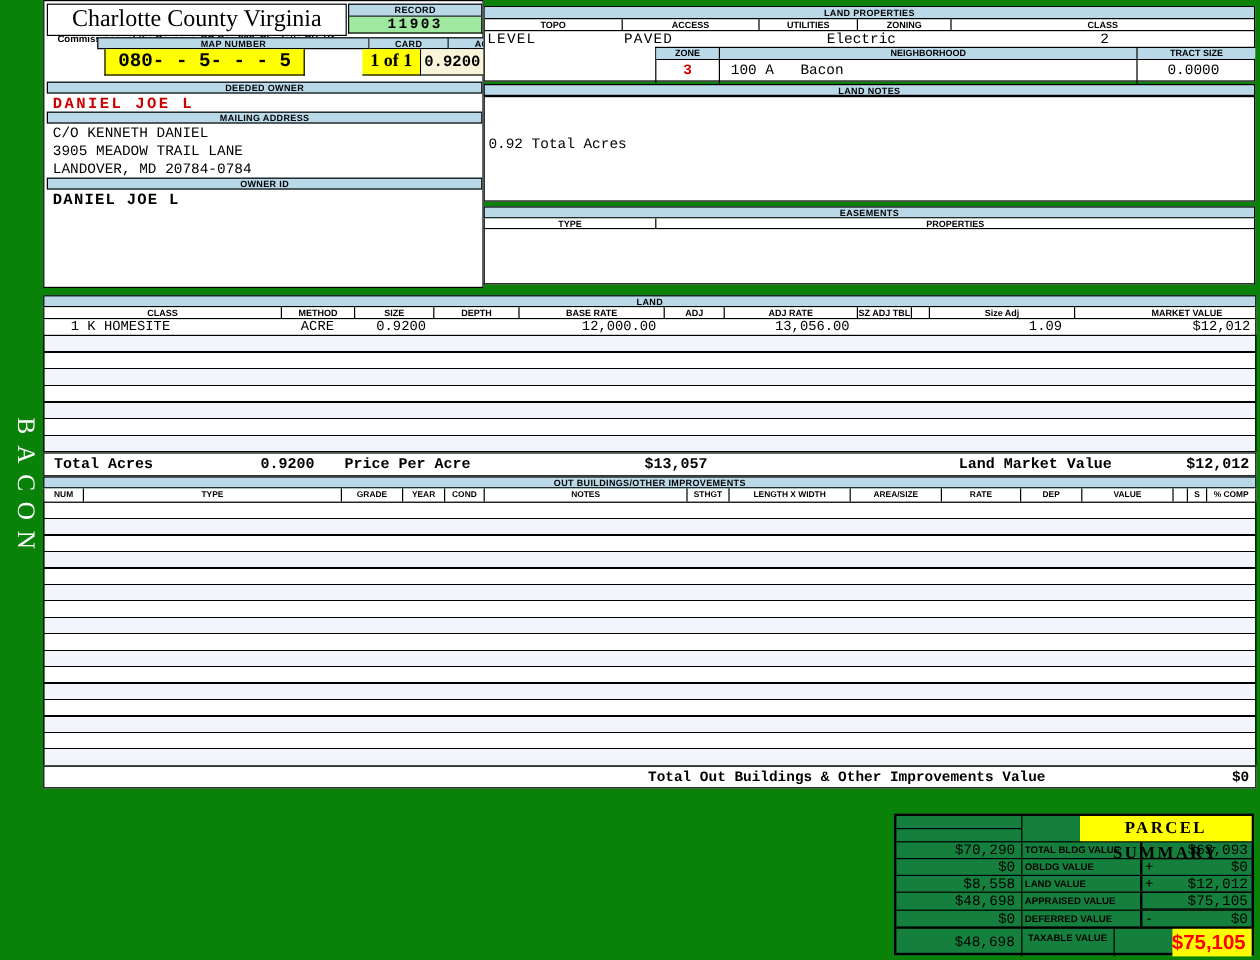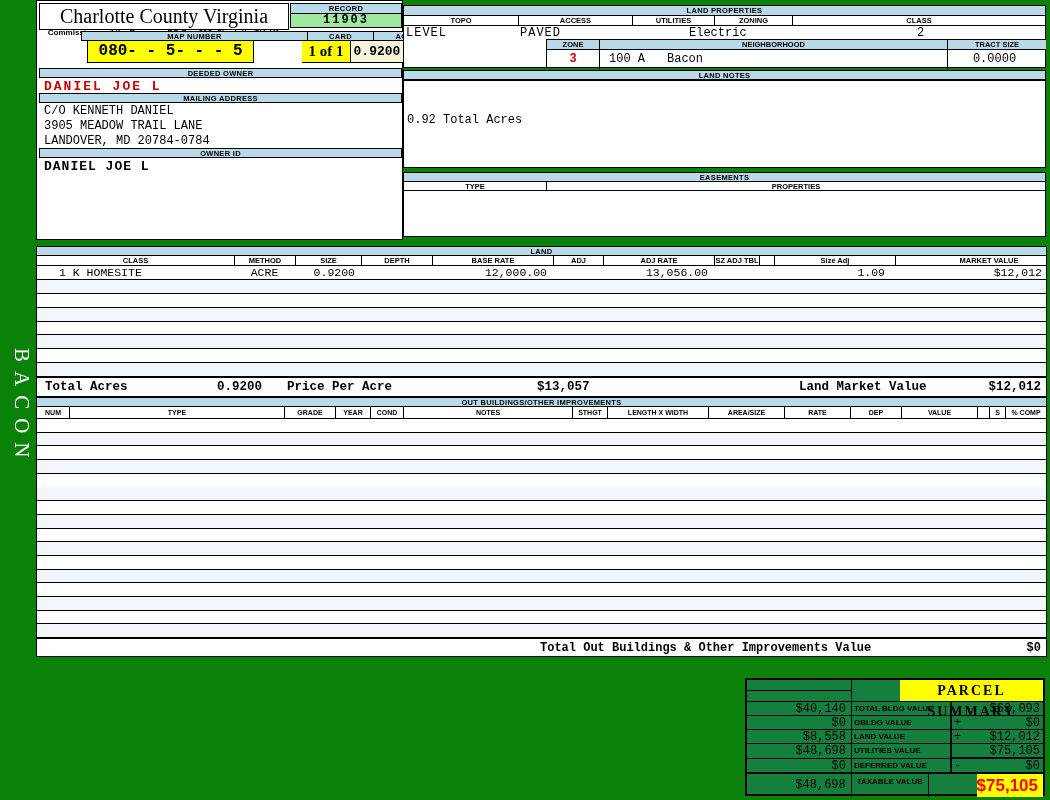--- a/index.html
+++ b/index.html
@@ -209,21 +209,21 @@
   <div class="abs ps" style="left:745px; top:678px; width:300px; height:118px;">
     <div class="row" style="height:21px;">
       <div style="width:105px; border-right:1px solid #000; box-sizing:border-box;">
         <div style="height:10px; border-bottom:1px solid #000;"></div>
       </div>
       <div class="yellow" style="flex:1; font:bold 14px 'Liberation Serif', serif; letter-spacing:2px;
            text-align:center; line-height:21px;">PARCEL SUMMARY</div>
     </div>
 
     <div class="ps-row" style="height:14px;">
-      <div class="ps-left">$40,140</div>
+      <div class="ps-left">$70,290</div>
       <div class="ps-label">TOTAL BLDG VALUE</div>
       <div class="ps-right" style="border-bottom:1px solid #000; margin-bottom:-1px;">
         <span class="ps-op"></span>
         <span class="ps-val">$63,093</span>
       </div>
     </div>
 
     <div class="ps-row" style="height:14px;">
       <div class="ps-left">$0</div>
       <div class="ps-label">OBLDG VALUE</div>
@@ -237,21 +237,21 @@
       <div class="ps-left">$8,558</div>
       <div class="ps-label">LAND VALUE</div>
       <div class="ps-right">
         <span class="ps-op">+</span>
         <span class="ps-val">$12,012</span>
       </div>
     </div>
 
     <div class="ps-row" style="height:15px;">
       <div class="ps-left">$48,698</div>
-      <div class="ps-label">UTILITIES VALUE</div>
+      <div class="ps-label">APPRAISED VALUE</div>
       <div class="ps-right" style="border-top:1px solid #000; margin-top:-1px; border-bottom:1px solid #000;">
         <span class="ps-op"></span>
         <span class="ps-val">$75,105</span>
       </div>
     </div>
 
     <div class="ps-row" style="height:14px;">
       <div class="ps-left">$0</div>
       <div class="ps-label">DEFERRED VALUE</div>
       <div class="ps-right">

